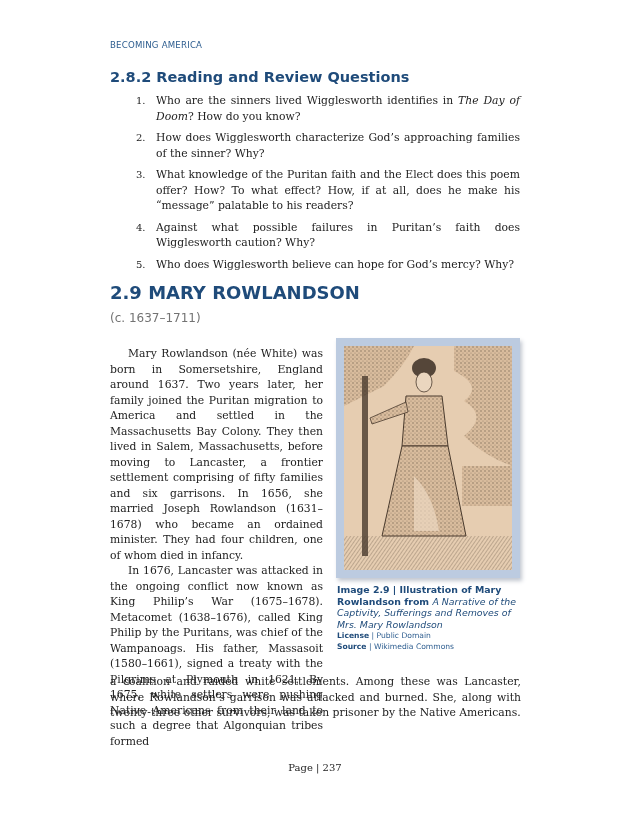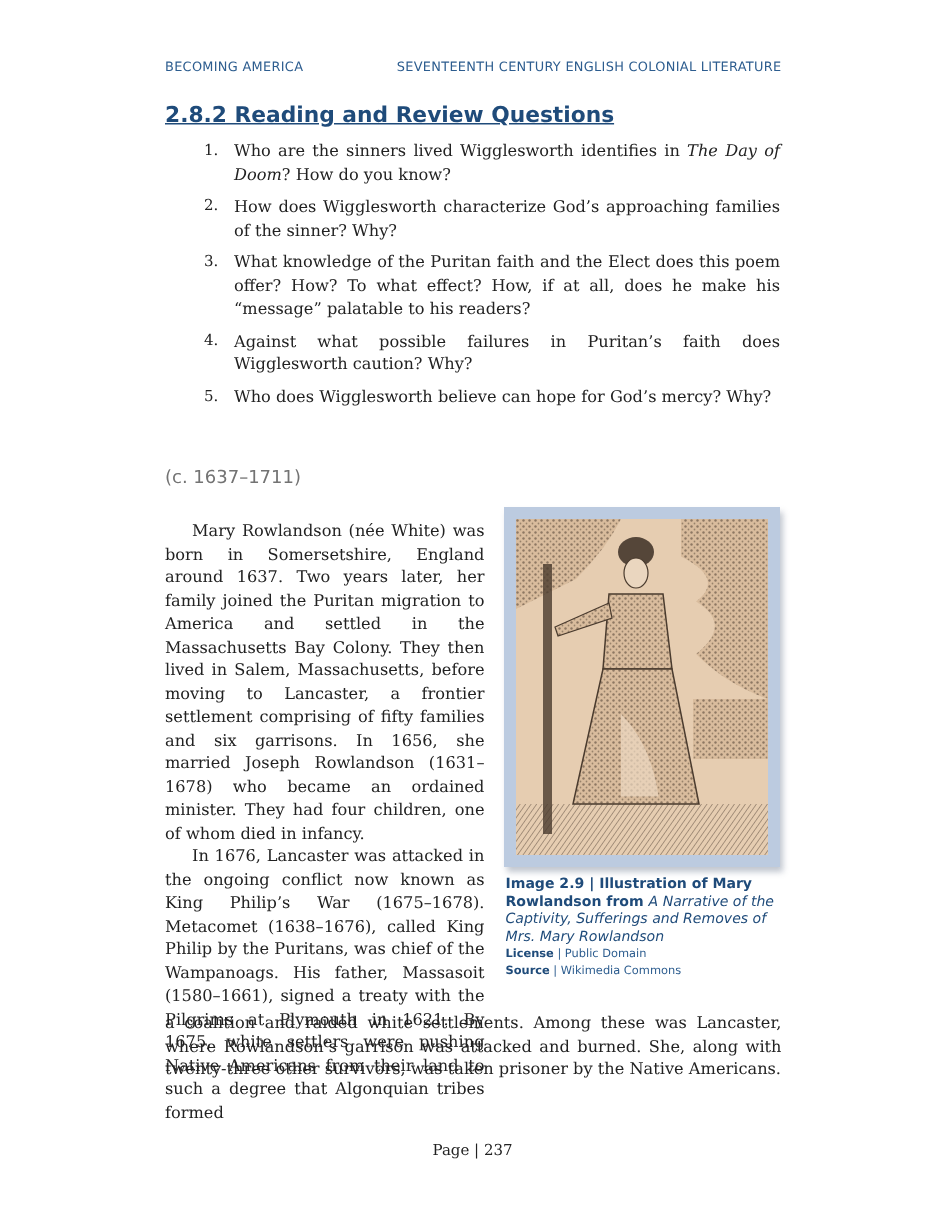--- a/index.html
+++ b/index.html
@@ -7,21 +7,21 @@
     .page { position: absolute; left: 0; top: 0; width: 514px; height: 815px; }
     .running-header {
       position: absolute; top: 40px; left: 110px; width: 411px;
       display: flex; justify-content: space-between;
       font-family: "DejaVu Sans", sans-serif; font-size: 8.6px; letter-spacing: 0.2px;
       color: #2d5d8f;
     }
     .h3 {
       position: absolute; left: 110px; top: 69px;
       font-family: "DejaVu Sans", sans-serif; font-weight: bold; font-size: 14.5px;
-      color: #1f4b7a; margin: 0; text-decoration: underline;
+      color: #1f4b7a; margin: 0;
     }
     .questions {
       position: absolute; left: 136px; top: 93px; width: 384px; margin: 0; padding: 0; list-style: none;
       font-family: "DejaVu Serif", serif; font-size: 10.8px; line-height: 15.5px; color: #222;
     }
     .questions li { display: flex; margin-bottom: 6px; }
     .questions .num { width: 20px; flex: 0 0 20px; font-size: 10px; }
     .questions .qtext { flex: 1; text-align: justify; }
     .h2 {
       position: absolute; left: 110px; top: 282px; margin: 0;
@@ -61,21 +61,20 @@
       font-family: "DejaVu Serif", serif; font-size: 10px; color: #222;
     }
   </style>
 </head>
 <body>
 
 <div class="page">
 
   <div class="running-header">
     <span>BECOMING AMERICA</span>
-    <span>SEVENTEENTH CENTURY ENGLISH COLONIAL LITERATURE</span>
   </div>
 
   <h3 class="h3">2.8.2 Reading and Review Questions</h3>
 
   <ol class="questions">
     <li>
       <span class="num">1.</span>
       <span class="qtext"><span>Who are the sinners lived Wigglesworth identifies in </span><i>The Day of Doom</i><span>? How do you know?</span></span>
     </li>
     <li>
@@ -89,20 +88,21 @@
     <li>
       <span class="num">4.</span>
       <span class="qtext">Against what possible failures in Puritan’s faith does Wigglesworth caution? Why?</span>
     </li>
     <li>
       <span class="num">5.</span>
       <span class="qtext">Who does Wigglesworth believe can hope for God’s mercy? Why?</span>
     </li>
   </ol>
 
+  <h2 class="h2">2.9 MARY ROWLANDSON</h2>
   <div class="dates">(c. 1637–1711)</div>
 
   <div class="col-text body-text">
     <p>Mary Rowlandson (née White) was born in Somersetshire, England around 1637. Two years later, her family joined the Puritan migration to America and settled in the Massachusetts Bay Colony. They then lived in Salem, Massachusetts, before moving to Lancaster, a frontier settlement comprising of fifty families and six garrisons. In 1656, she married Joseph Rowlandson (1631–1678) who became an ordained minister. They had four children, one of whom died in infancy.</p>
     <p>In 1676, Lancaster was attacked in the ongoing conflict now known as King Philip’s War (1675–1678). Metacomet (1638–1676), called King Philip by the Puritans, was chief of the Wampanoags. His father, Massasoit (1580–1661), signed a treaty with the Pilgrims at Plymouth in 1621. By 1675, white settlers were pushing Native Americans from their land to such a degree that Algonquian tribes formed</p>
   </div>
 
   <p class="full-text body-text">a coalition and raided white settlements. Among these was Lancaster, where Rowlandson’s garrison was attacked and burned. She, along with twenty-three other survivors, was taken prisoner by the Native Americans.</p>
 
   <div class="figure-frame">

